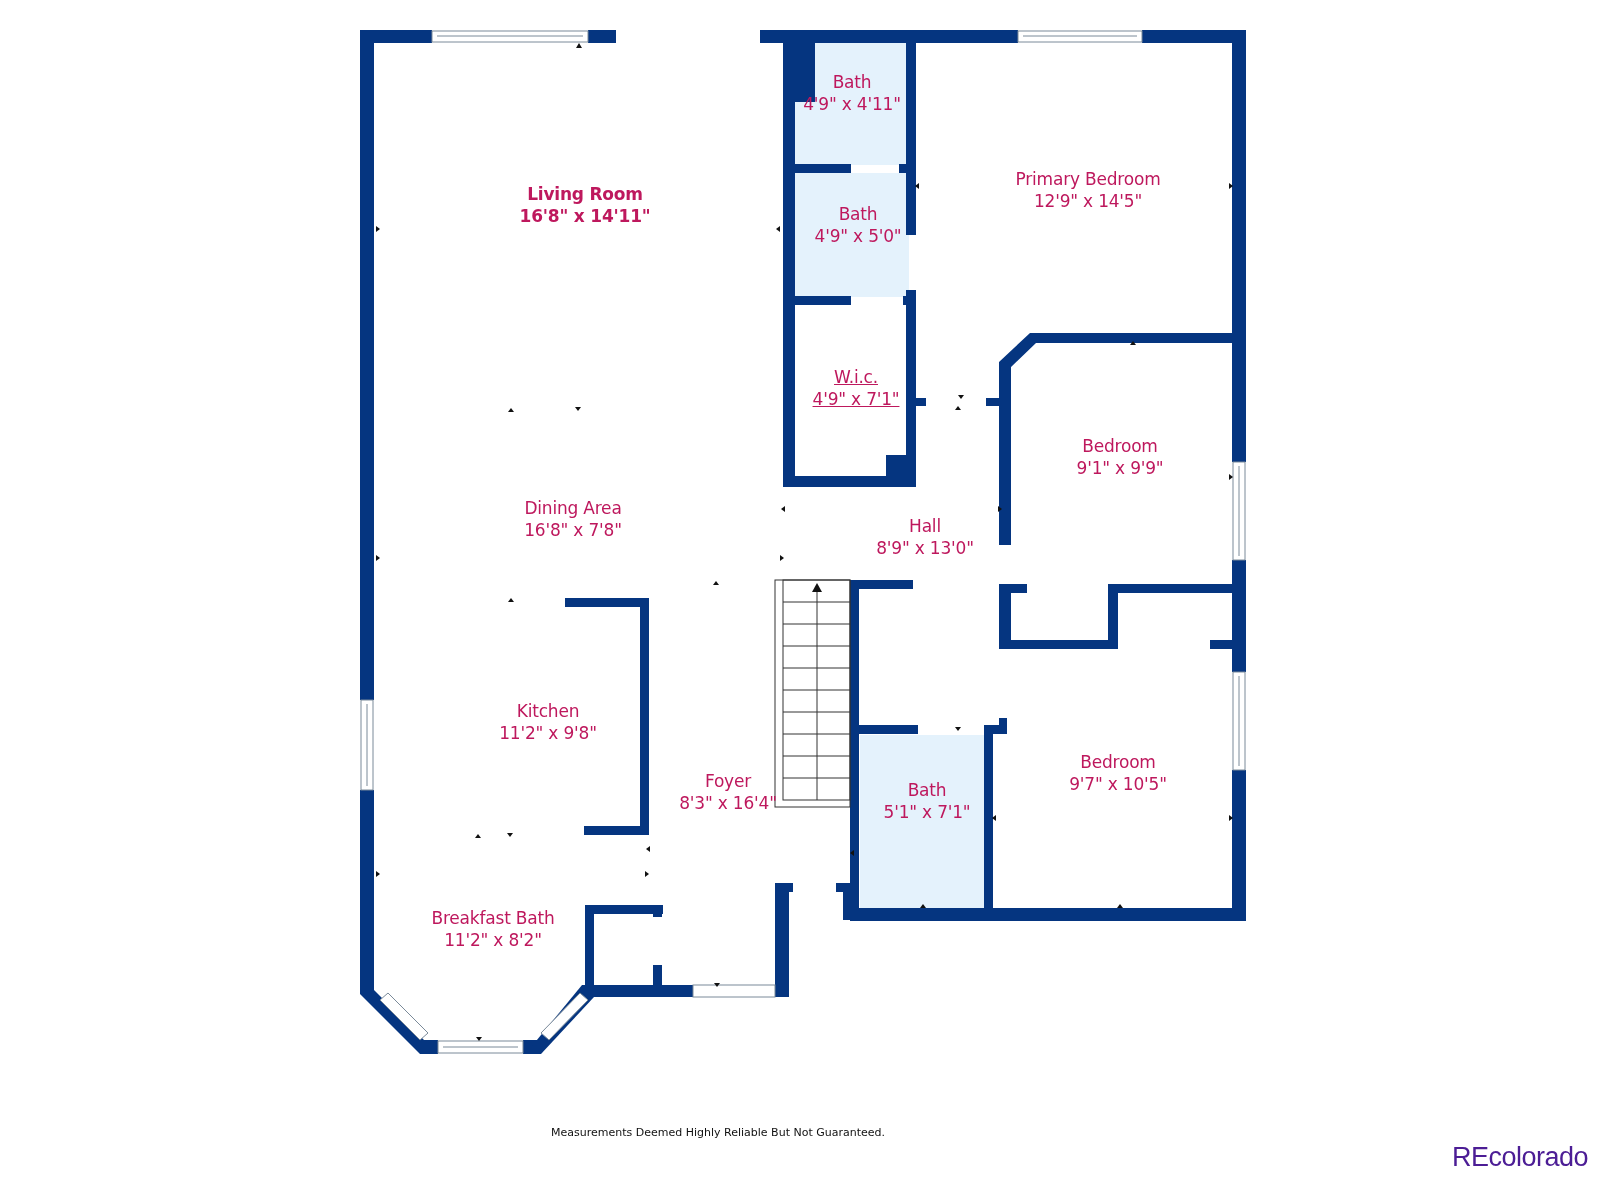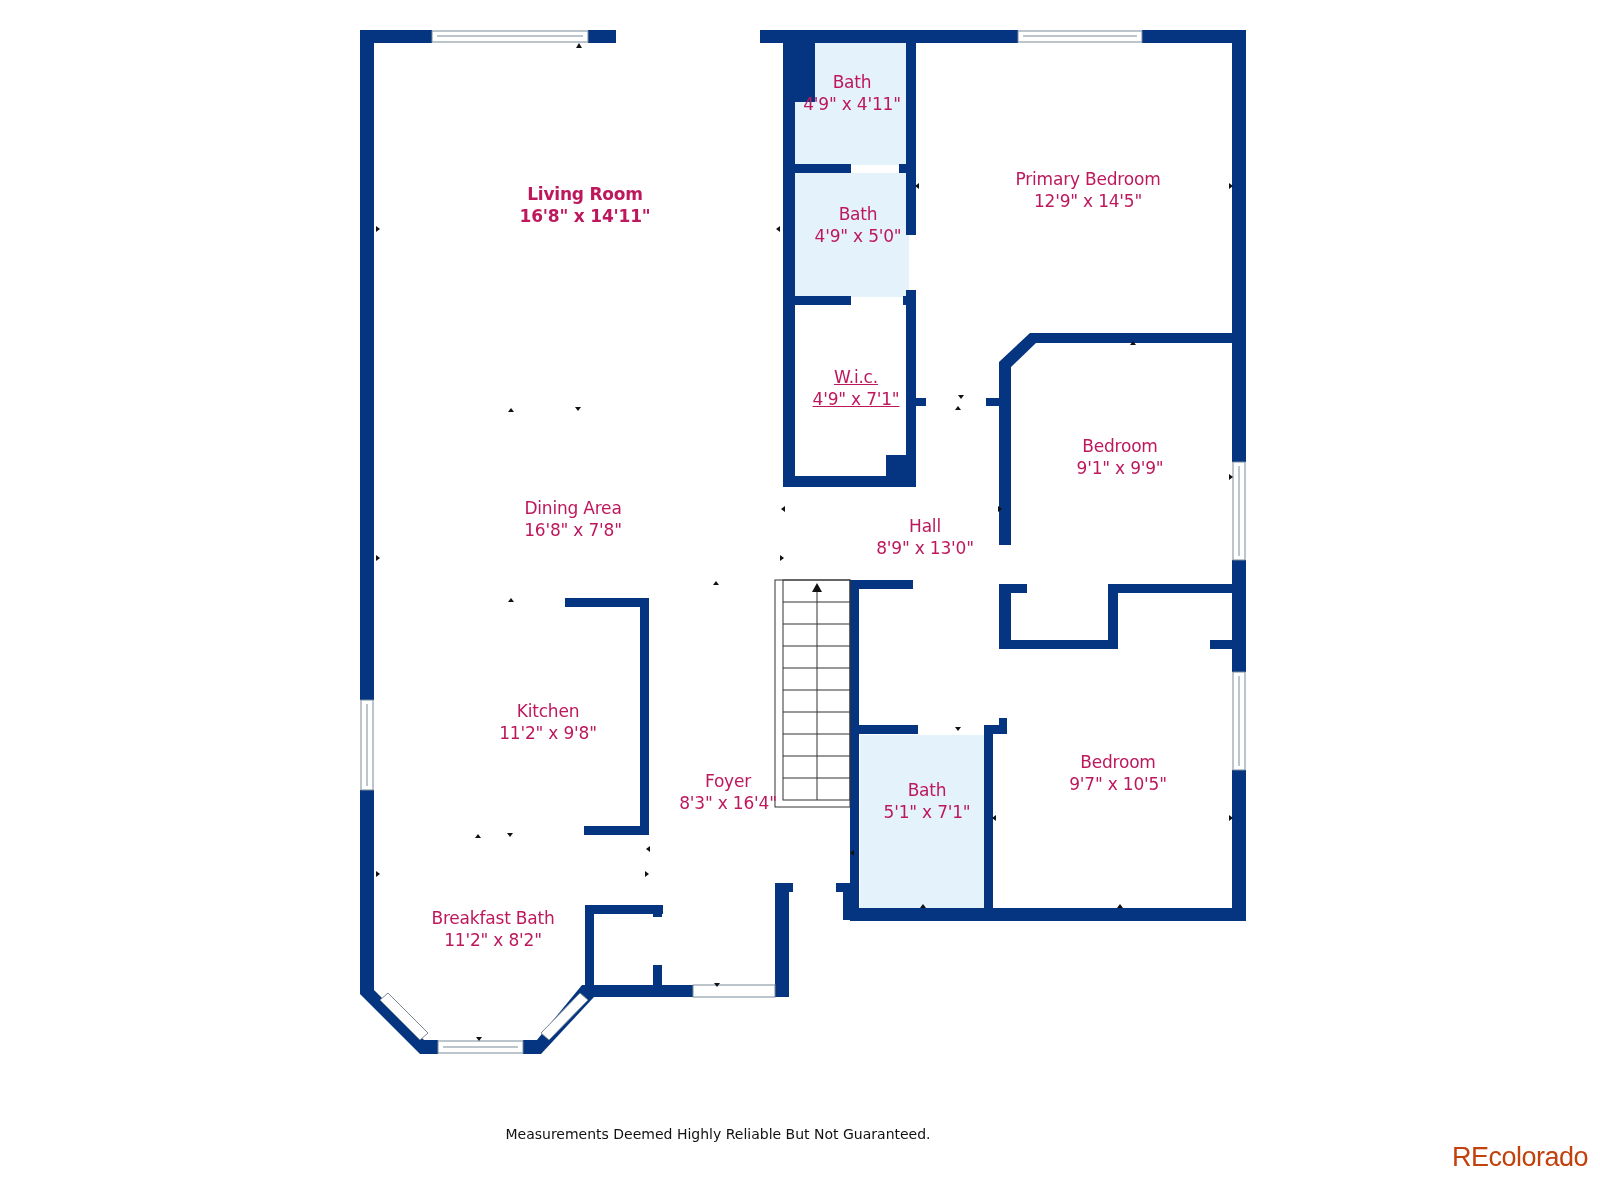--- a/index.html
+++ b/index.html
@@ -5,22 +5,22 @@
     html, body { margin: 0; padding: 0; background: #ffffff; }
     body { width: 1600px; height: 1200px; position: relative; overflow: hidden; font-family: "DejaVu Sans", sans-serif; }
     #plan { position: absolute; left: 0; top: 0; width: 1600px; height: 1200px; }
     .wall { fill: #053580; }
     .bath { fill: #e4f2fc; }
     .win { fill: #ffffff; stroke: #7a8a99; stroke-width: 1; }
     .win-line { stroke: #7a8a99; stroke-width: 1; }
     .stairs line, .stairs rect { stroke: #333; stroke-width: 1; fill: none; }
     .room-label { position: absolute; transform: translate(-50%, -50%); text-align: center; color: #be185d; font-family: "DejaVu Sans", sans-serif; font-size: 17px; line-height: 22px; white-space: nowrap; letter-spacing: -0.2px; }
     .room-label .dim { display: block; }
-    .footer { position: absolute; left: 0; width: 1436px; top: 1126px; text-align: center; font-family: "DejaVu Sans", sans-serif; font-size: 14px; color: #111; }
-    .watermark { position: absolute; right: 12px; top: 1142px; font-family: "Liberation Sans", sans-serif; font-size: 27px; color: #c2410c; letter-spacing: -0.5px; }
+    .footer { position: absolute; left: 0; width: 1436px; top: 1126px; text-align: center; font-family: "DejaVu Sans", sans-serif; font-size: 11px; color: #111; }
+    .watermark { position: absolute; right: 12px; top: 1142px; font-family: "Liberation Sans", sans-serif; font-size: 27px; color: #4c1d95; letter-spacing: -0.5px; }
     .tick { fill: #111; }
   </style>
 </head>
 <body>
 
 <svg id="plan" viewBox="0 0 1600 1200" xmlns="http://www.w3.org/2000/svg">
 
   <rect class="bath" x="793" y="43" width="116" height="122"></rect>
   <rect class="bath" x="793" y="173" width="116" height="124"></rect>
   <rect class="bath" x="860" y="735" width="130" height="175"></rect>

